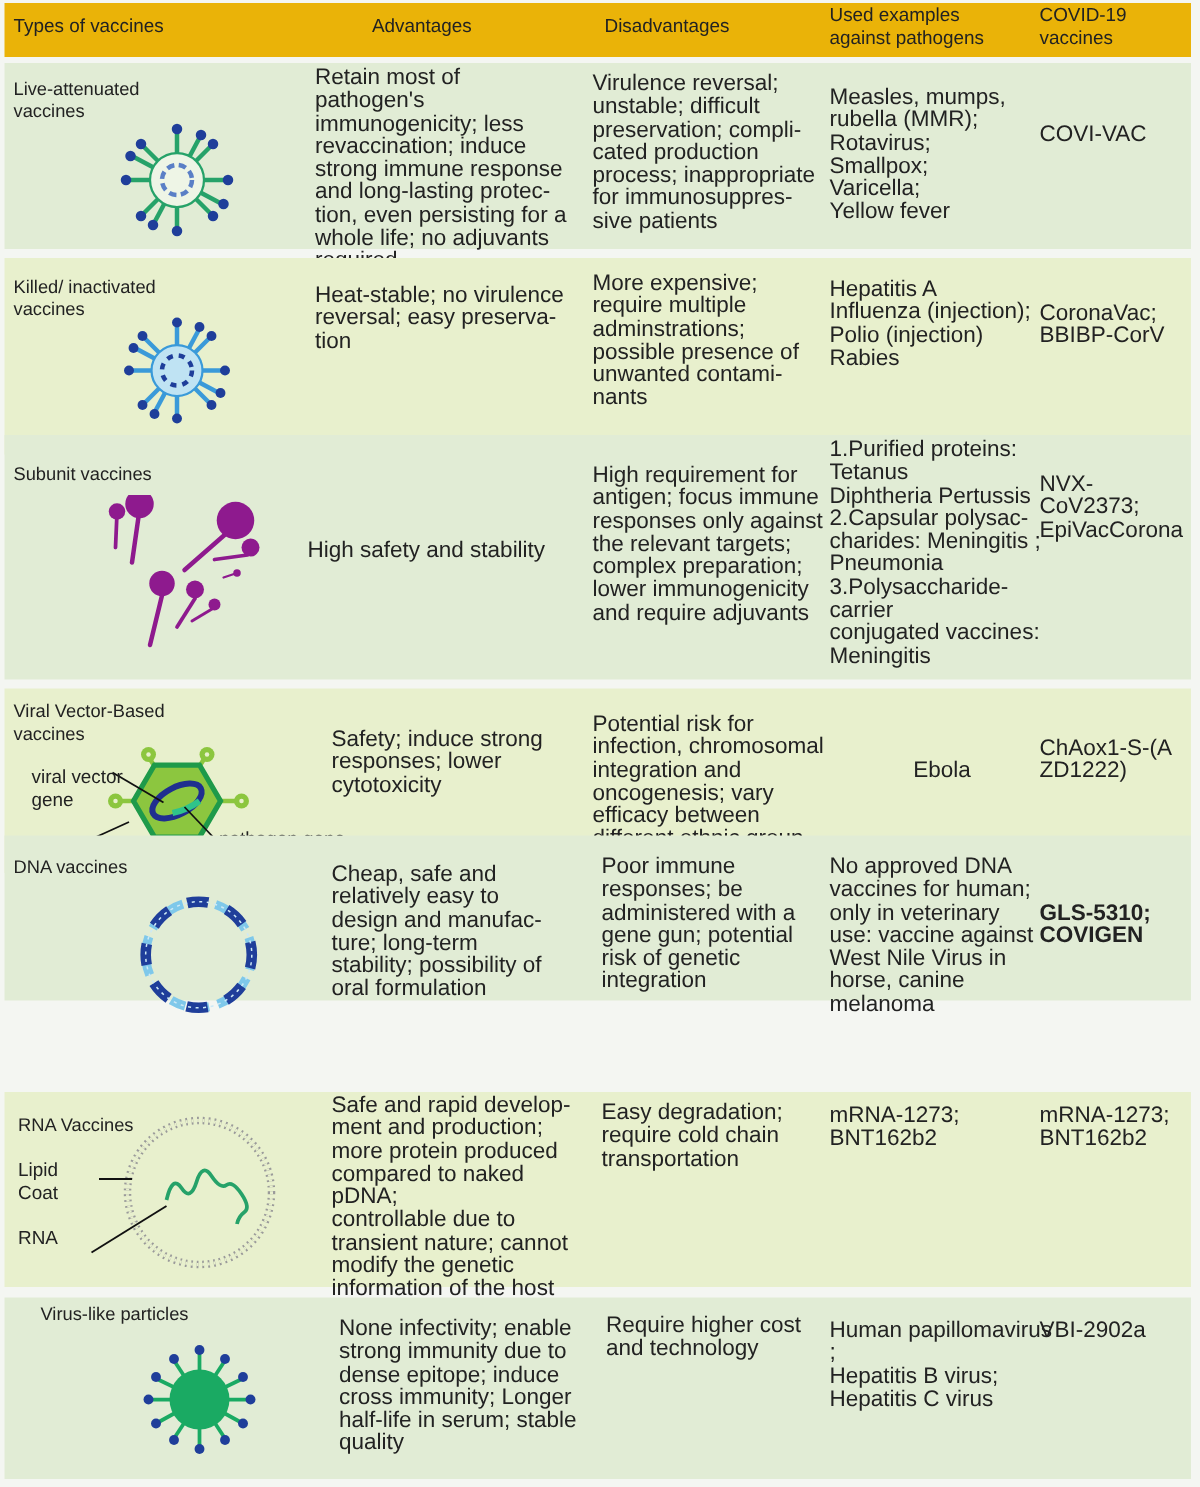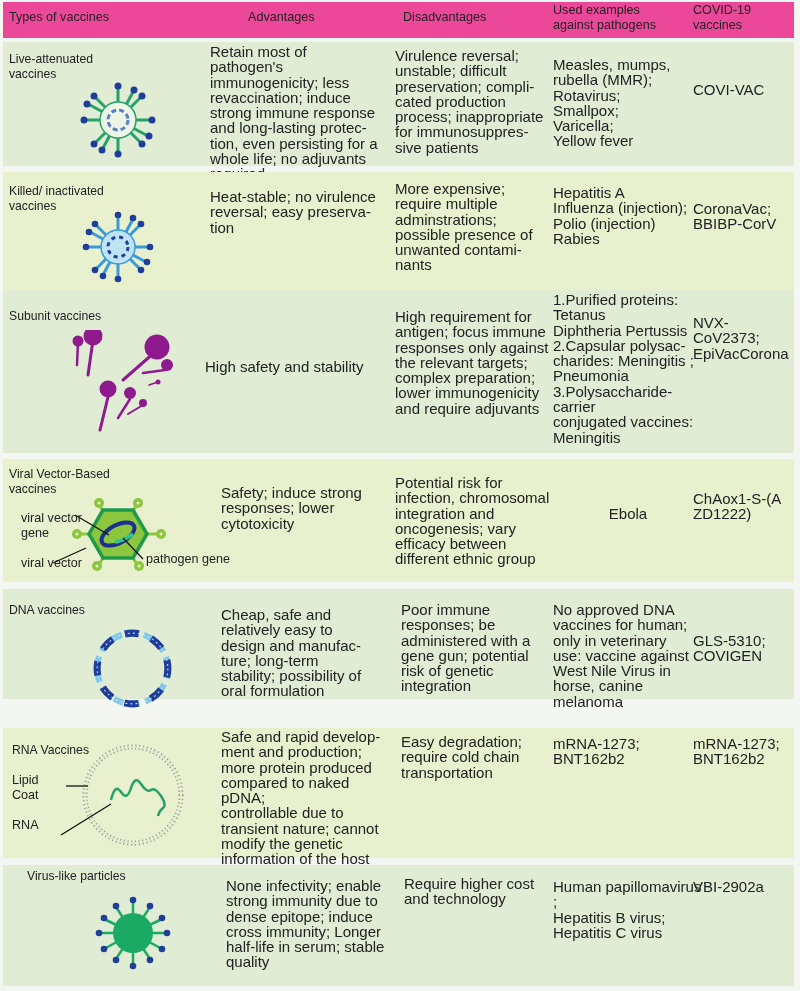--- a/index.html
+++ b/index.html
@@ -1,19 +1,19 @@
 <!DOCTYPE html>
 <html><head>
 <meta charset="utf-8">
 <style>
   html, body { margin:0; padding:0; background:#f4f6f2; }
   body { width:800px; height:991px; position:relative; overflow:hidden;
          font-family:"Liberation Sans", sans-serif; color:#222; }
   .row { position:absolute; left:3px; width:791px; box-sizing:border-box; }
-  .hdr { background:#ec4899; top:2px; height:36px; }
+  .hdr { background:#eab308; top:2px; height:36px; }
   .g { background:#e1ecd5; }
   .y { background:#e8f0cd; }
   .cell { position:absolute; font-size:15px; line-height:15.3px; white-space:pre-line; }
   .hcell { position:absolute; font-size:12.6px; line-height:15px; white-space:pre-line; }
   .type { font-size:12.2px; line-height:15px; }
   .c1 { left:6px; }
   .c2 { left:207px; width:170px; }
   .c3 { left:392px; width:160px; }
   .c4 { left:550px; width:150px; }
   .c5 { left:690px; width:100px; }
@@ -239,21 +239,21 @@
 infection, chromosomal
 integration and
 oncogenesis; vary
 efficacy between
 different ethnic group</div>
   <div class="cell c4" style="top:47px;text-align:center;">Ebola</div>
   <div class="cell c5" style="top:32px;">ChAox1-S-(A
 ZD1222)</div>
 </div>
 
-<div class="row g" style="top:589px;height:110px;">
+<div class="row g" style="top:557px;height:110px;">
   <div class="cell type c1" style="top:14px;">DNA vaccines</div>
   <svg class="icon" style="left:82px;top:32px;" width="95" height="95" viewBox="-47 -47 94 94">
     <circle r="35" fill="none" stroke="#7fc8ea" stroke-width="6" stroke-dasharray="10 6"></circle>
     <circle r="35" fill="none" stroke="#1f3e9a" stroke-width="7" stroke-dasharray="14 13" stroke-dashoffset="5"></circle>
     <circle r="35" fill="none" stroke="#cde9f6" stroke-width="1" stroke-dasharray="2 3"></circle>
   </svg>
   <div class="cell c2" style="top:18px;left:218px;">Cheap, safe and
 relatively easy to
 design and manufac-
 ture; long-term
@@ -265,21 +265,21 @@
 gene gun; potential
 risk of genetic
 integration</div>
   <div class="cell c4" style="top:13px;">No approved DNA
 vaccines for human;
 only in veterinary
 use: vaccine against
 West Nile Virus in
 horse, canine
 melanoma</div>
-  <div class="cell c5" style="top:44px;">GLS-5310;
+  <div class="cell c5" style="top:44px;font-weight:bold;">GLS-5310;
 COVIGEN</div>
 </div>
 
 <div class="row y" style="top:728px;height:130px;">
   <div class="cell type c1" style="top:15px;left:9px;">RNA Vaccines</div>
   <svg class="icon" style="left:0;top:0;" width="200" height="130">
     <circle cx="130" cy="67" r="48" fill="none" stroke="#9a9a9a" stroke-width="5" stroke-dasharray="1.2 2.6"></circle>
     <circle cx="130" cy="67" r="48" fill="none" stroke="#e8f0cd" stroke-width="2" stroke-dasharray="1.2 2.6"></circle>
     <path d="M108 72 Q112 55 118 64 T128 60 T138 56 T148 62 T158 68 T160 80 T155 88" fill="none" stroke="#26a269" stroke-width="2.5"></path>
     <g stroke="#111" stroke-width="1.3">

